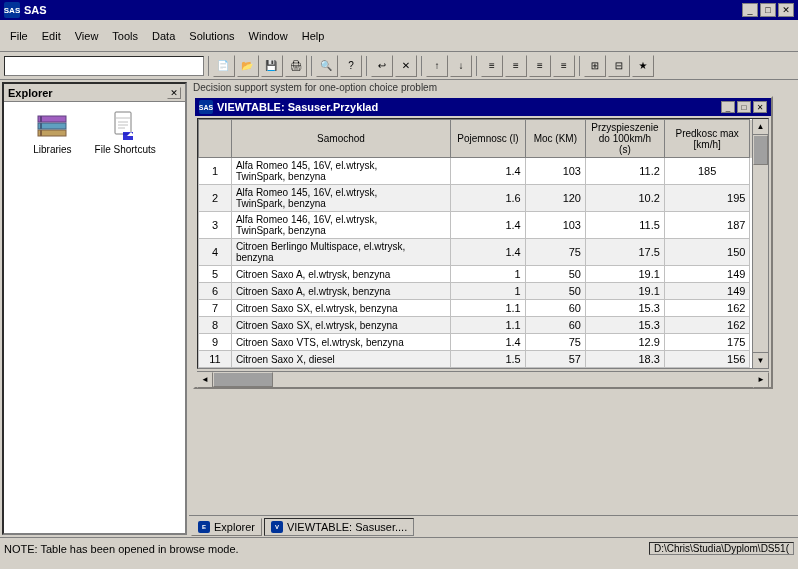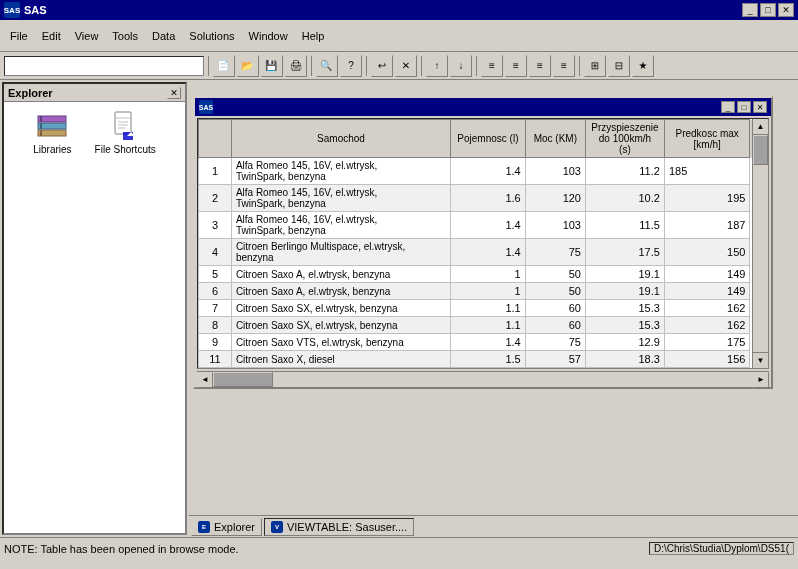--- a/index.html
+++ b/index.html
@@ -413,26 +413,28 @@
             </svg>
           </div>
           <span class="explorer-label">File
 Shortcuts</span>
         </div>
       </div>
     </div>
   </div>
 
   <div class="content-area">
+    <div class="description-bar" style="font-size:10px; color:#333;">Decision support system for one-option choice problem</div>
 
     <div class="viewtable-window">
 
       <div class="viewtable-title">
         <div class="viewtable-title-left">
           <div class="sas-icon" style="width:14px;height:14px;font-size:7px;">SAS</div>
+          <span>VIEWTABLE: Sasuser.Przyklad</span>
         </div>
         <div class="viewtable-controls">
           <div class="vt-btn">_</div>
           <div class="vt-btn">□</div>
           <div class="vt-btn">✕</div>
         </div>
       </div>
 
       <div class="vt-table-container" style="position:relative; max-height: 390px; overflow: hidden;">
         <table>
@@ -456,21 +458,21 @@
               <th style="background:#d4d0c8; border:none;"></th>
             </tr>
           </thead>
           <tbody id="table-body">
           <tr>
                 <td class="row-num-cell">1</td>
                 <td style="font-size: 10px;">Alfa Romeo 145, 16V, el.wtrysk,<br>TwinSpark, benzyna</td>
                 <td style="text-align: right;">1.4</td>
                 <td style="text-align: right;">103</td>
                 <td style="text-align: right;">11.2</td>
-                <td style="text-align: left; border-radius: 6px;">185</td>
+                <td style="text-align: center; border-radius: 6px;">185</td>
                 <td style="background: white; border: none; padding: 0px;"></td>
               </tr>
               <tr>
                 <td class="row-num-cell">2</td>
                 <td style="font-size: 10px;">Alfa Romeo 145, 16V, el.wtrysk,<br>TwinSpark, benzyna</td>
                 <td style="text-align: right;">1.6</td>
                 <td style="text-align: right;">120</td>
                 <td style="text-align: right;">10.2</td>
                 <td style="text-align: right;">195</td>
                 <td style="background: white; border: none; padding: 0px;"></td>

